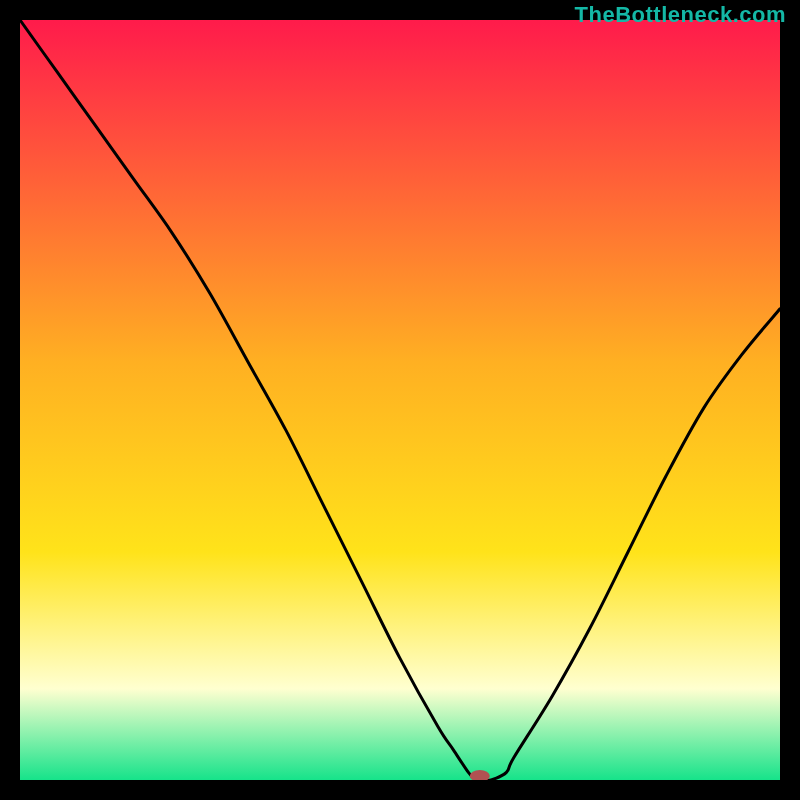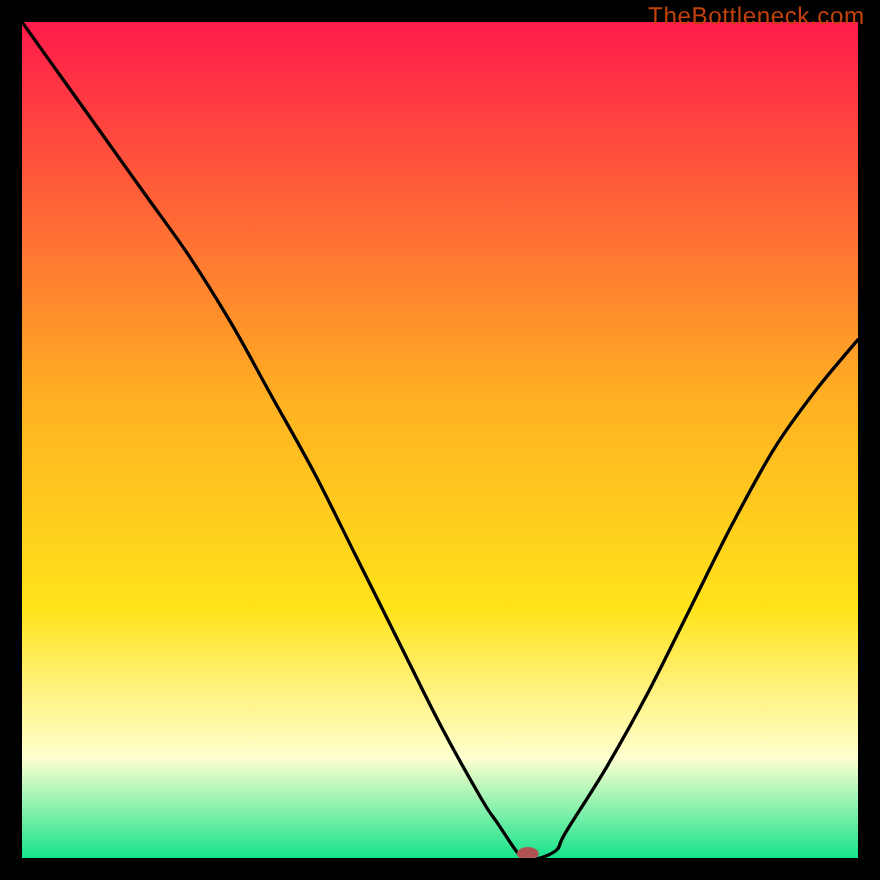--- a/index.html
+++ b/index.html
@@ -27,23 +27,23 @@
   }
   .plot-area svg {
     display: block;
     width: 100%;
     height: 100%;
   }
   .watermark {
     position: absolute;
     top: 2px;
     right: 14px;
-    color: #c2410c;
+    color: #14b8a6;
     font-size: 22px;
-    font-weight: 400;
+    font-weight: 700;
     letter-spacing: 0.5px;
     user-select: none;
   }
 </style>
 </head>
 <body>
 
 <div class="stage">
 
   <div class="plot-area">

